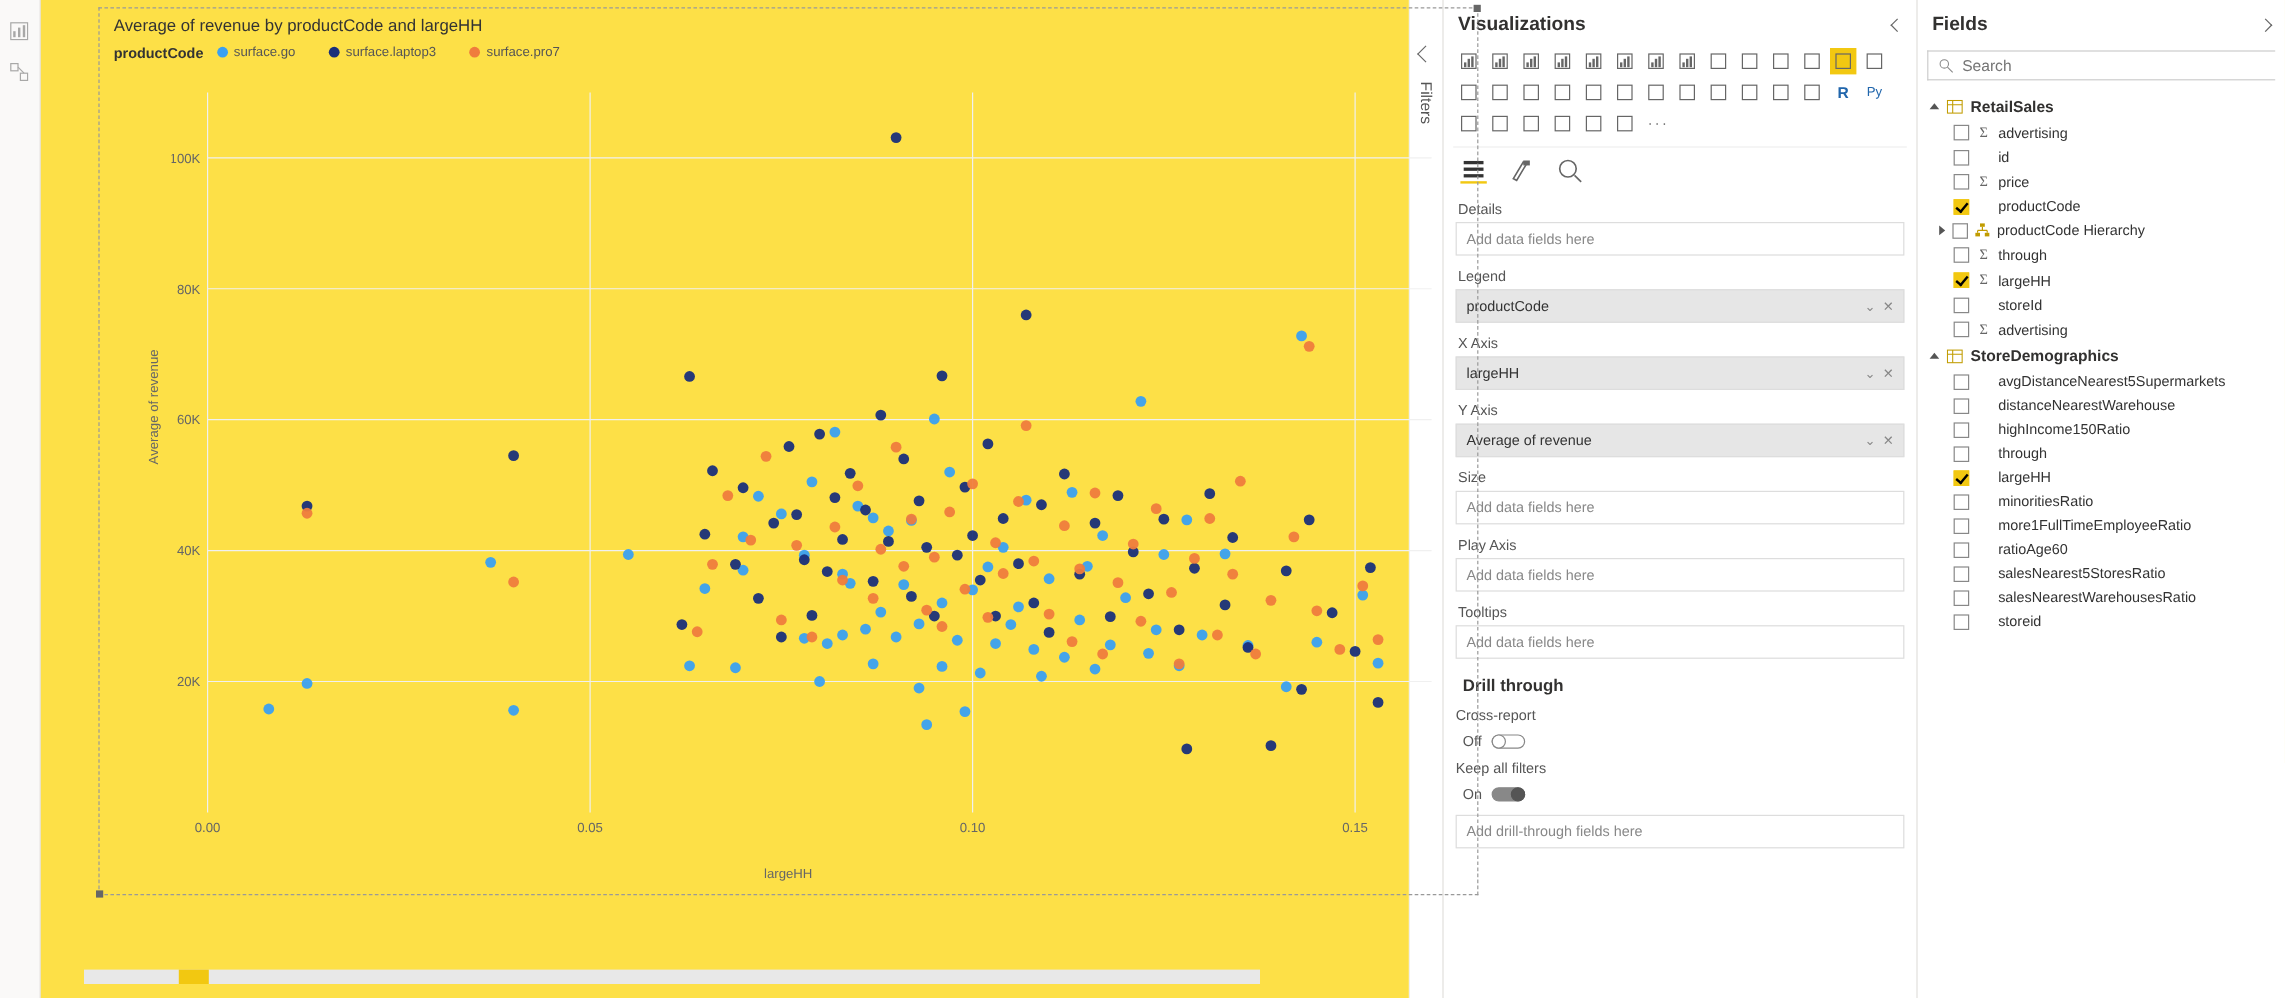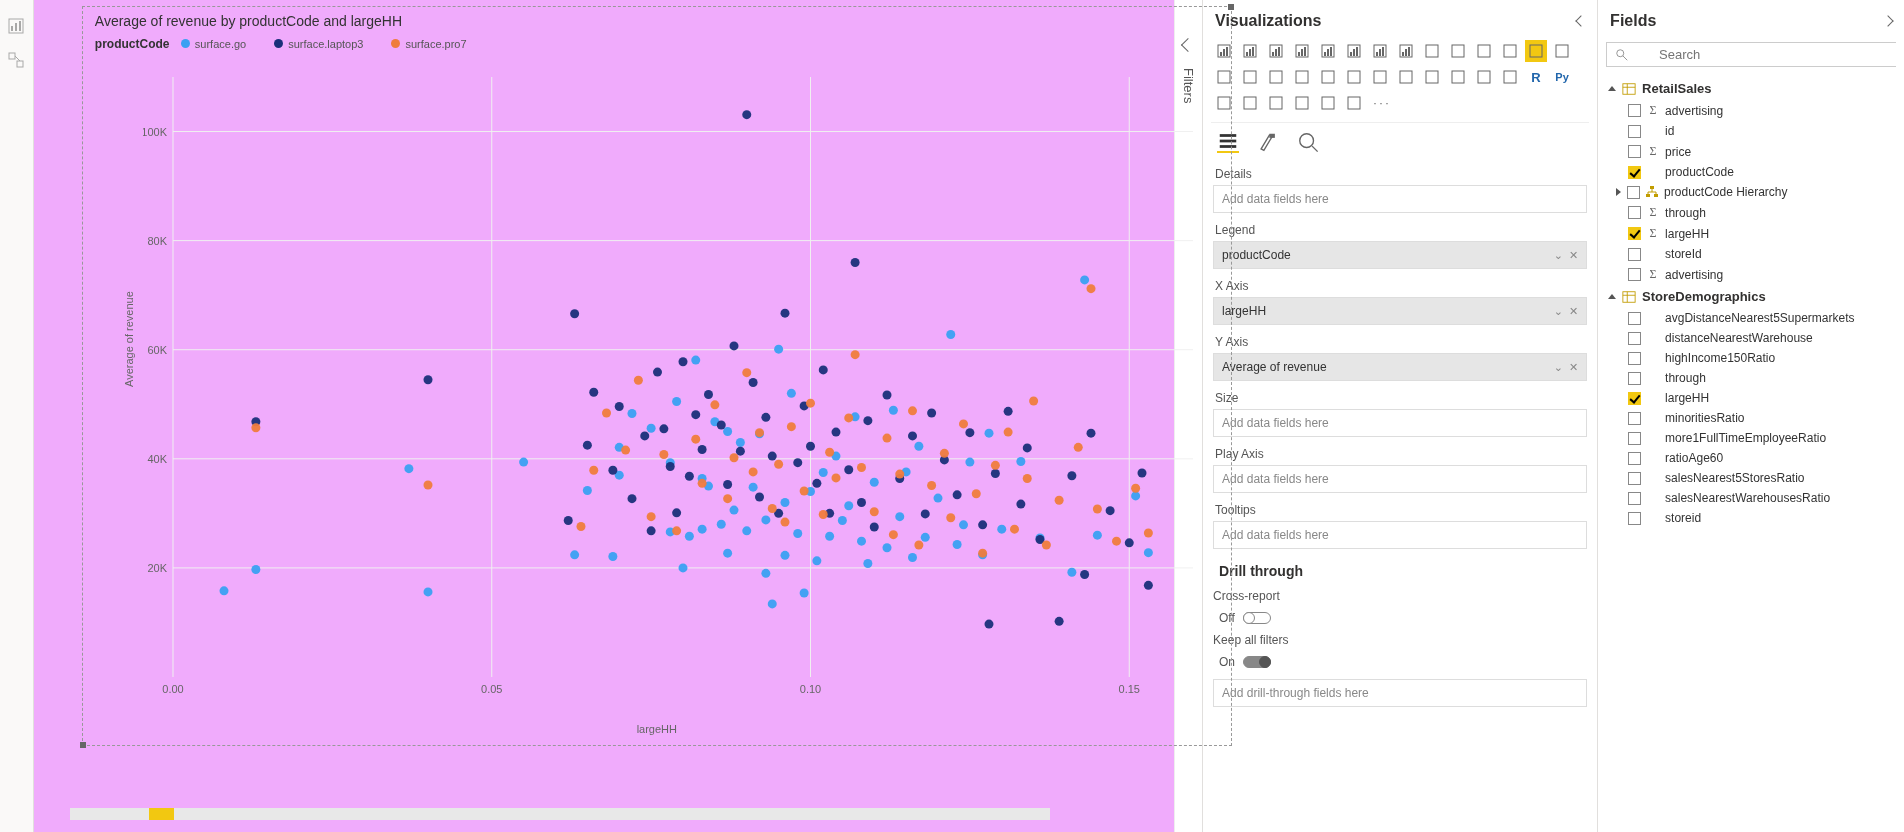--- a/index.html
+++ b/index.html
@@ -1,20 +1,20 @@
 <!DOCTYPE html>
 <html><head>
 <meta charset="utf-8">
 <style>
   * { box-sizing: border-box; margin: 0; padding: 0; }
   html, body { width: 1904px; height: 832px; font-family: "Segoe UI", Arial, sans-serif; font-size: 12px; color: #323130; background: #fff; overflow: hidden; }
   .app { display: flex; height: 100%; }
   .left-rail { width: 36px; background: #faf9f8; border-right: 1px solid #e1dfdd; display: flex; flex-direction: column; align-items: center; padding-top: 18px; gap: 18px; }
   .rail-ic { width: 16px; height: 16px; opacity: .55; }
-  .canvas-wrap { flex: 0 0 auto; width: 1140px; position: relative; background: #f0abfc; padding: 4px 0 0 6px; }
+  .canvas-wrap { flex: 0 0 auto; width: 1140px; position: relative; background: #fde047; padding: 4px 0 0 6px; }
   .visual-frame { position: absolute; top: 6px; left: 48px; width: 1150px; height: 740px; border: 1px dashed #999; }
   .visual-frame::before, .visual-frame::after { content: ""; position: absolute; width: 6px; height: 6px; background: #666; }
   .visual-frame::before { bottom: -3px; left: -3px; }
   .visual-frame::after { top: -3px; right: -3px; } 
   .chart { position: absolute; inset: 0; }
   .chart-title { font-size: 14px; color: #333; padding: 6px 0 0 12px; font-weight: 400; }
   .legend { padding: 8px 0 4px 12px; font-size: 12px; color: #555; }
   .legend b { font-weight: 600; color: #333; margin-right: 8px; }
   .legend-item { display: inline-flex; align-items: center; margin-right: 28px; font-size: 11px; }
   .swatch { width: 9px; height: 9px; border-radius: 50%; margin-right: 5px; }
@@ -47,21 +47,21 @@
   .well .well-icons { display: flex; gap: 6px; color: #888; font-size: 11px; }
   .drill-head { font-size: 14px; font-weight: 600; padding: 14px 8px 6px; }
   .toggle-row { display: flex; align-items: center; gap: 8px; padding: 4px 8px; font-size: 12px; color: #555; }
   .toggle { position: relative; width: 28px; height: 12px; border: 1px solid #888; border-radius: 8px; background: #fff; }
   .toggle .knob { position: absolute; top: -1px; width: 12px; height: 12px; border-radius: 50%; background: #fff; border: 1px solid #888; }
   .toggle.off .knob { left: -1px; }
   .toggle.on { background: #888; }
   .toggle.on .knob { right: -1px; background: #555; border-color: #555; }
   .search-wrap { border: 1px solid #ccc; border-right: none; display: flex; align-items: center; gap: 6px; padding: 4px 8px; margin: 2px 0 10px; }
   .search-ic { width: 14px; height: 14px; color: #888; }
-  .search-input { border: none; outline: none; font-size: 13px; flex: 1; color: #0f766e; margin-left: 24px; }
+  .search-input { border: none; outline: none; font-size: 13px; flex: 1; color: #0f766e; }
   .table-head { display: flex; align-items: center; gap: 6px; padding: 4px 2px; font-size: 13px; }
   .table-head .caret { width: 0; height: 0; border-left: 4px solid transparent; border-right: 4px solid transparent; }
   .caret.up { border-bottom: 5px solid #555; }
   .caret-right { width: 0; height: 0; border-top: 4px solid transparent; border-bottom: 4px solid transparent; border-left: 5px solid #555; display: inline-block; margin-left: 2px; }
   .tbl-ic { width: 14px; height: 14px; }
   .field-row { display: flex; align-items: center; gap: 6px; padding: 3px 2px 3px 22px; font-size: 12px; color: #333; }
   .chk { width: 13px; height: 13px; border: 1px solid #888; background: #fff; flex: 0 0 auto; position: relative; }
   .chk.checked { background: #f2c811; border-color: #f2c811; }
   .chk.checked::after { content: ""; position: absolute; left: 3px; top: 0; width: 4px; height: 8px; border: solid #000; border-width: 0 2px 2px 0; transform: rotate(40deg); }
   .sigma { font-family: "Segoe UI Symbol"; color: #666; font-size: 12px; width: 12px; text-align: center; }
@@ -485,21 +485,21 @@
         </div>
         <div class="viz-ic">
           <svg viewBox="0 0 16 16">
             <rect x="2" y="2" width="12" height="12" fill="none" stroke="#666" stroke-width="1"></rect>
           </svg>
         </div>
         <div class="viz-ic">
           <span style="color: rgb(33, 102, 172); font-weight: 600; font-size: 13px;">R</span>
         </div>
         <div class="viz-ic">
-          <span style="color: rgb(33, 102, 172); font-weight: 700; font-size: 11px;">Py</span>
+          <span style="color: rgb(33, 102, 172); font-weight: 400; font-size: 11px;">Py</span>
         </div>
         <div class="viz-ic">
           <svg viewBox="0 0 16 16">
             <rect x="2" y="2" width="12" height="12" fill="none" stroke="#666" stroke-width="1"></rect>
           </svg>
         </div>
         <div class="viz-ic">
           <svg viewBox="0 0 16 16">
             <rect x="2" y="2" width="12" height="12" fill="none" stroke="#666" stroke-width="1"></rect>
           </svg>

